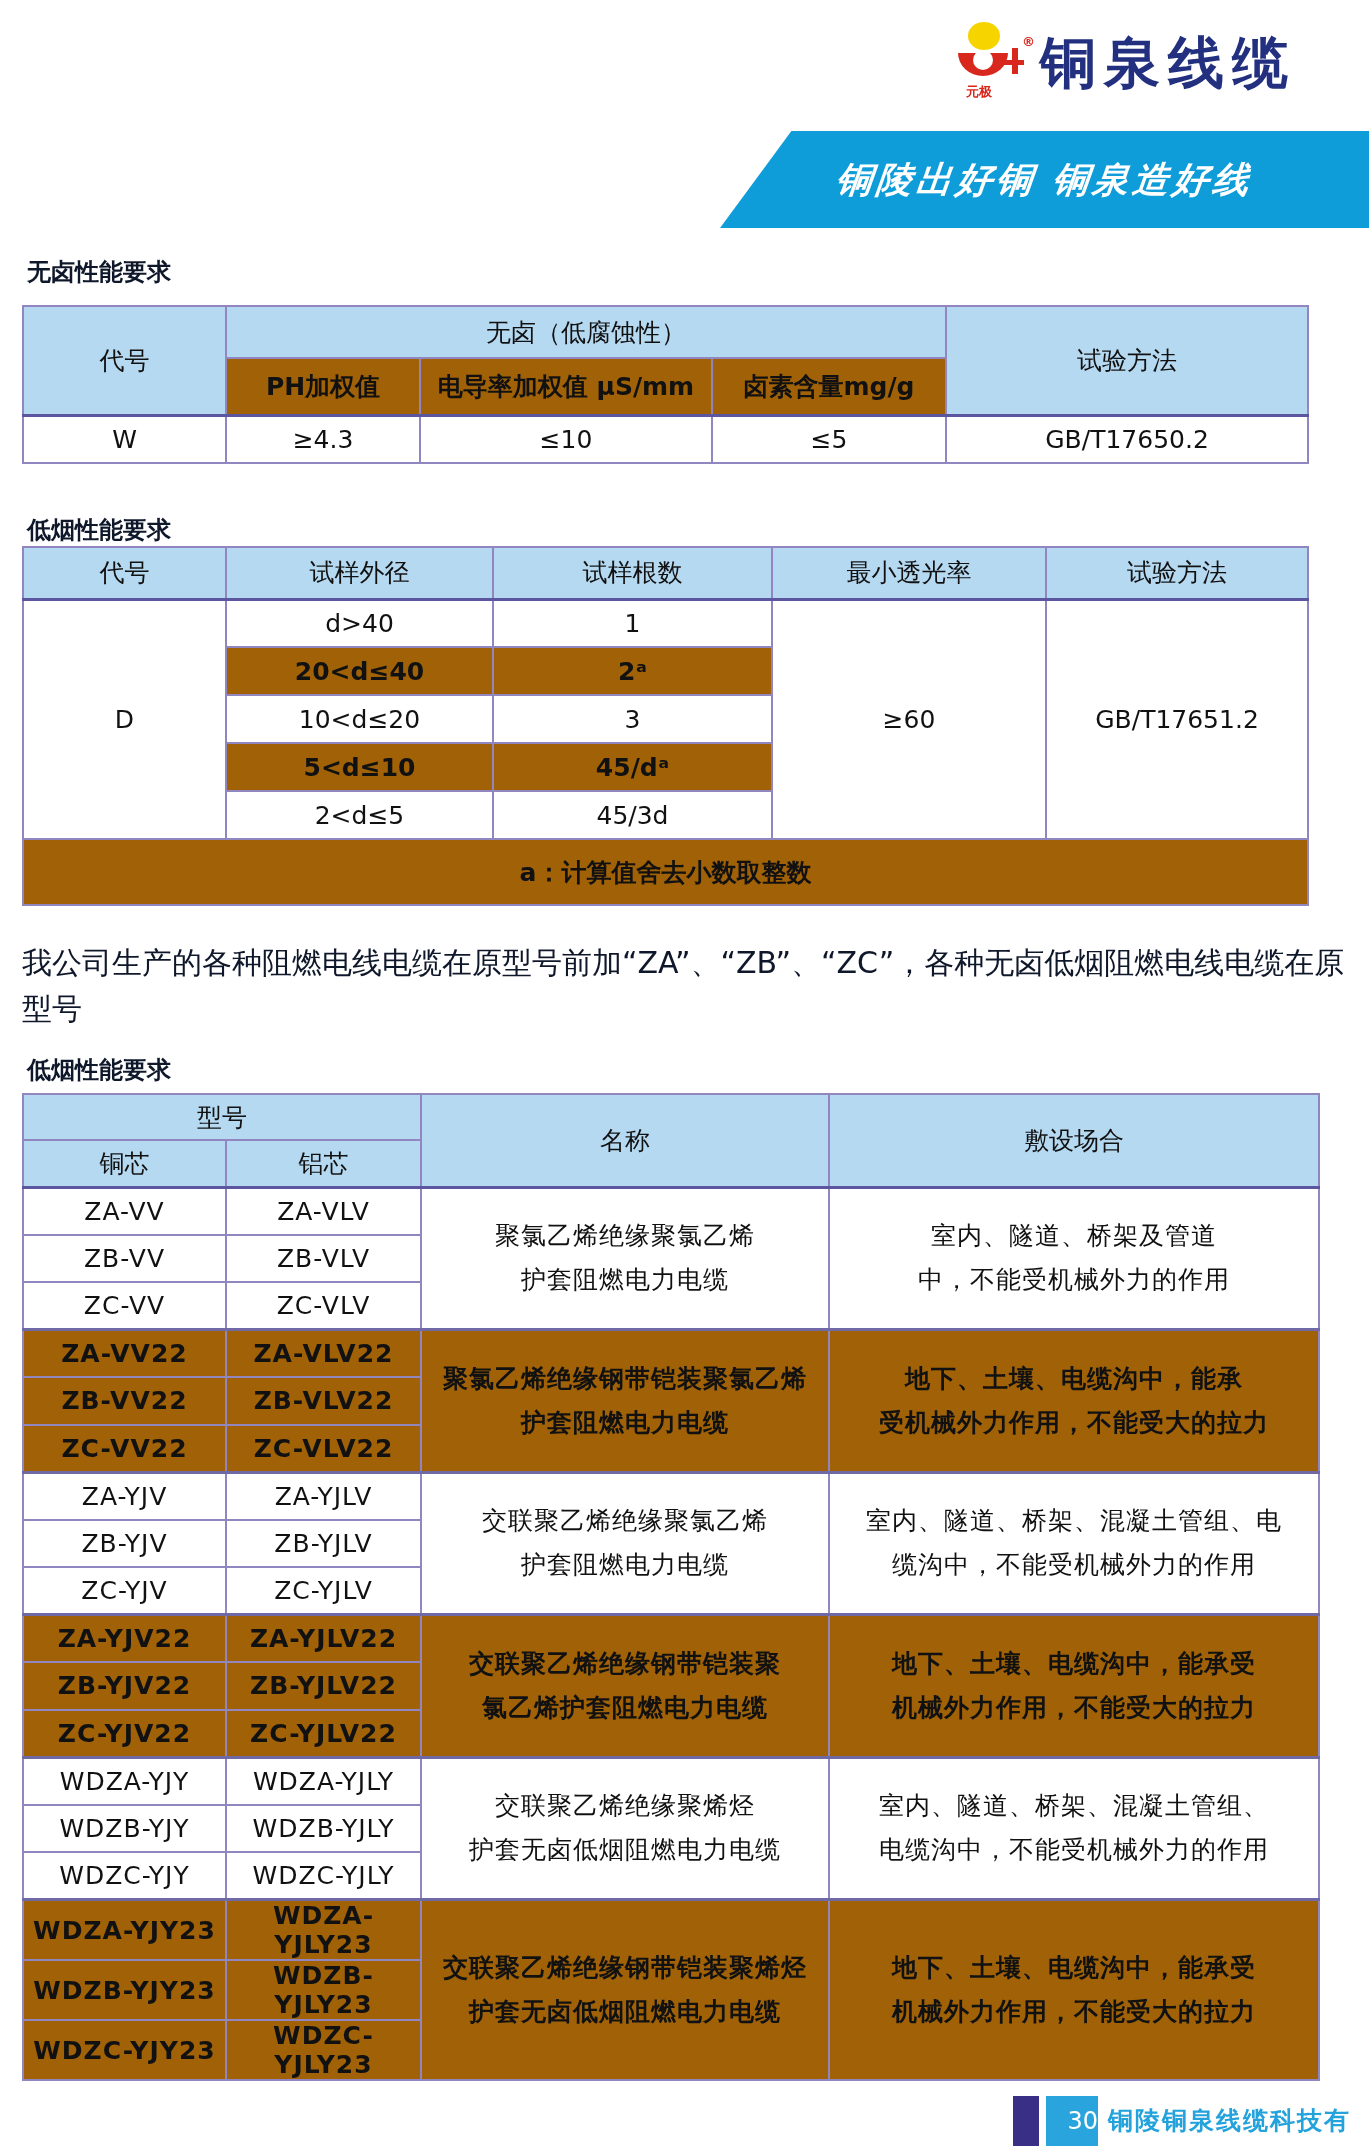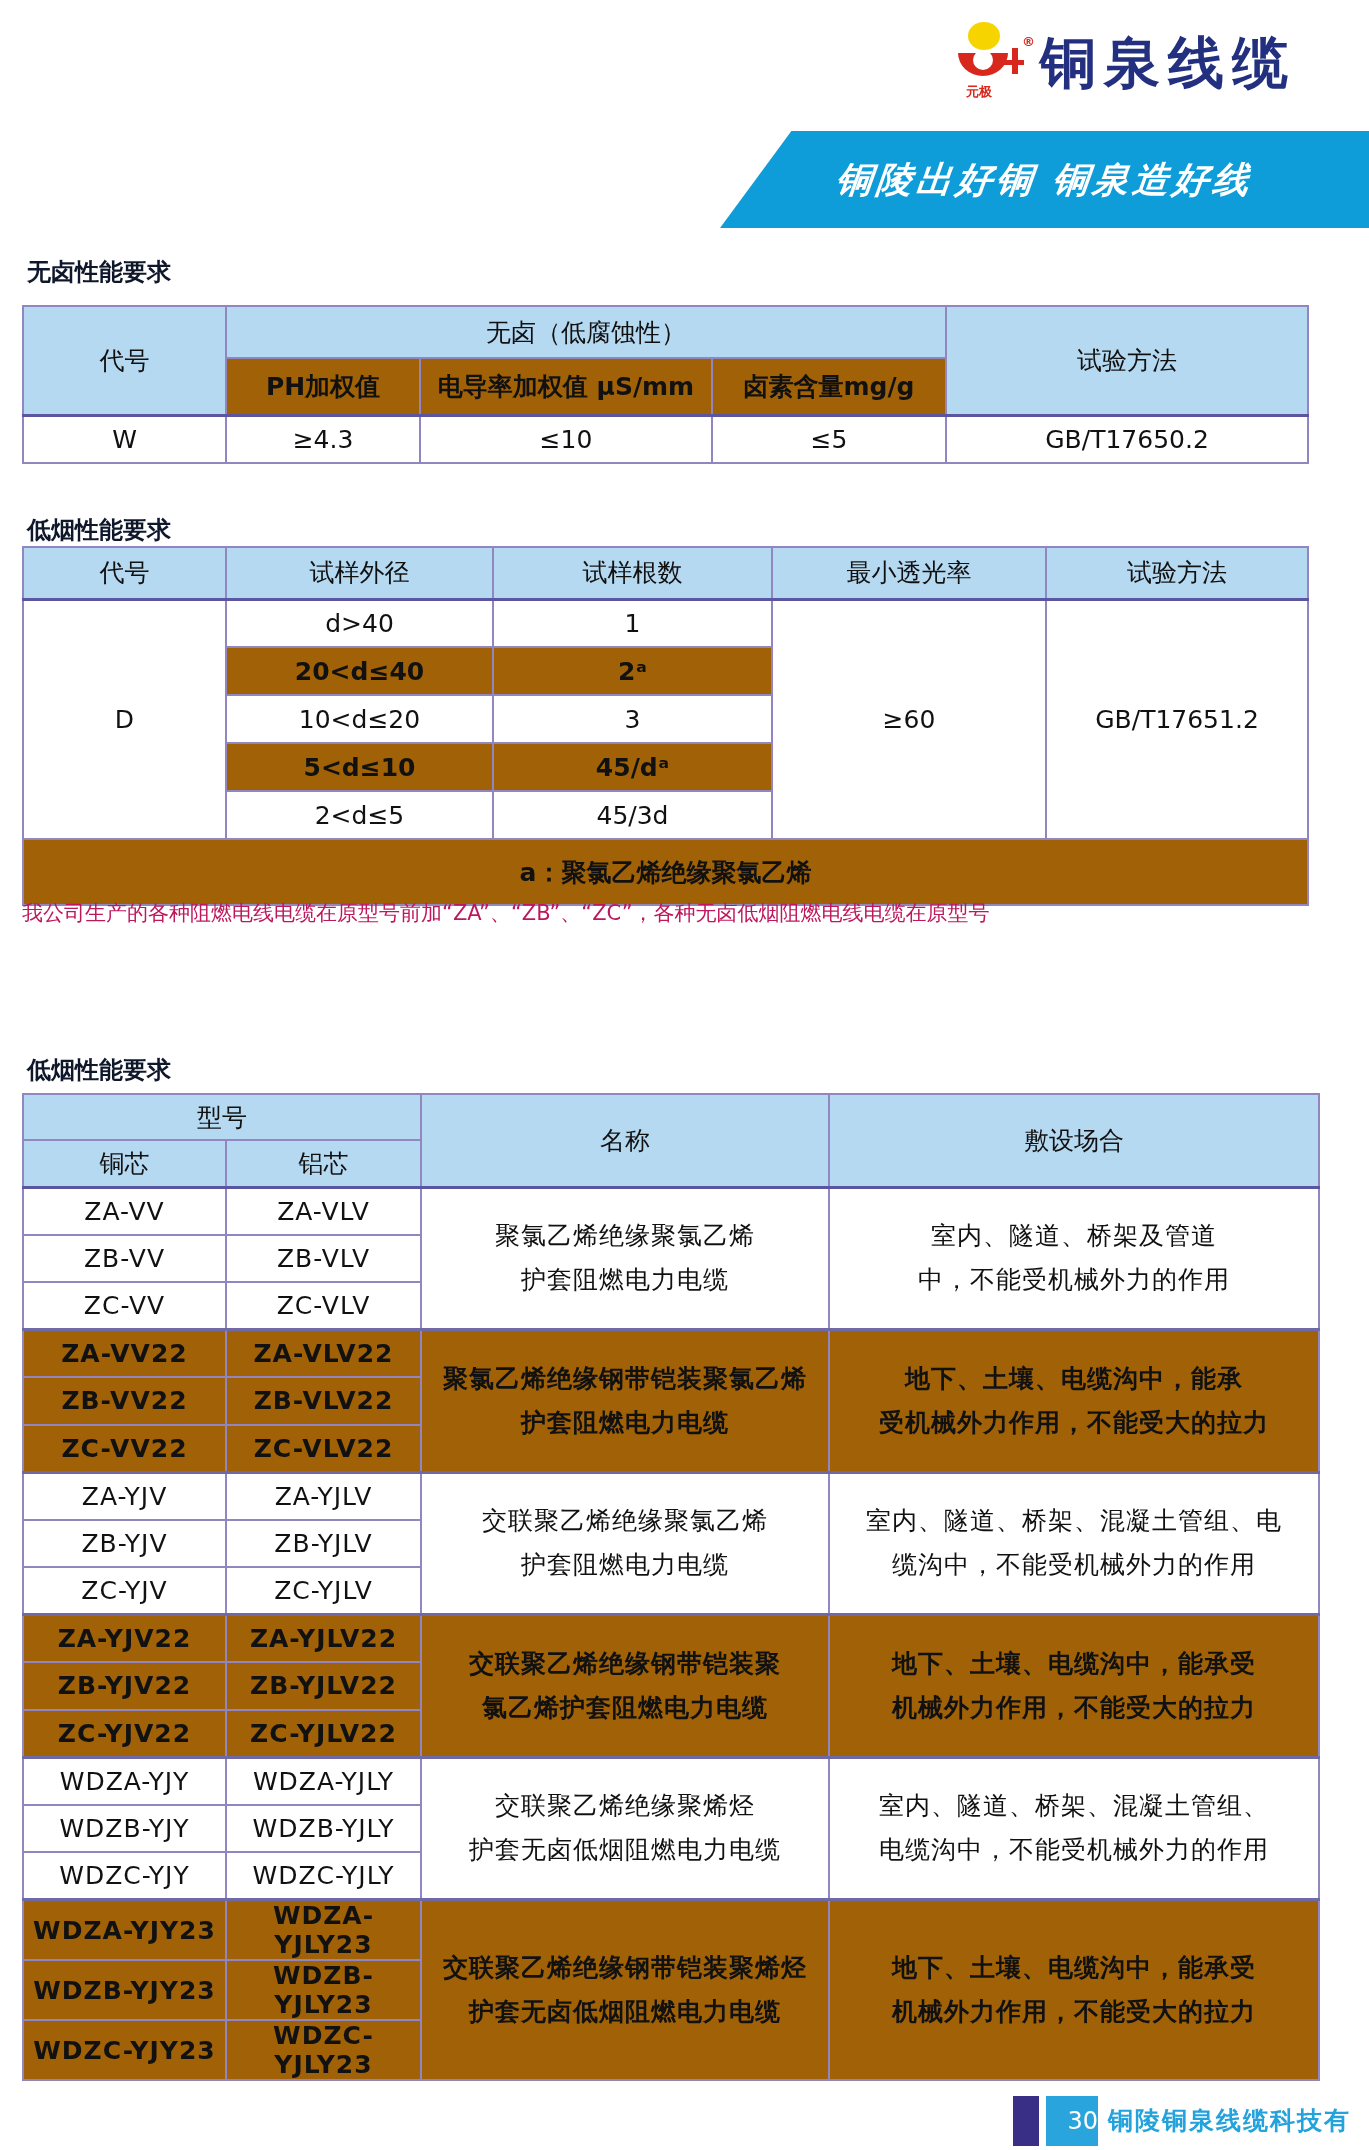--- a/index.html
+++ b/index.html
@@ -28,22 +28,22 @@
   .white  { background:#ffffff; }
   .hline  { border-bottom:3px solid #5c55a0; }
   .group-sep td { border-top:3px solid #6f6aa5; }
   .two-line span { display:block; line-height:44px; }
 
   .t1 { top:305px; width:1285px; }
   .t2 { top:546px; width:1285px; }
   .t3 { top:1093px; width:1296px; }
   .t3 td { font-size:25px; letter-spacing:1px; }
 
-  .para { position:absolute; left:22px; top:890px; width:1334px; font-size:21px;
-          color:#be185d; line-height:46px; }
+  .para { position:absolute; left:22px; top:940px; width:1334px; font-size:30px;
+          color:#0f172a; line-height:46px; }
 
   
   .f-purple { position:absolute; left:1013px; top:2096px; width:26px; height:50px; background:#3a2f87; }
   .f-page   { position:absolute; left:1046px; top:2096px; width:52px; height:50px; background:#29a4dd;
               color:#ffffff; font-size:24px; line-height:50px; text-align:right; }
   .f-company{ position:absolute; left:1108px; top:2096px; height:50px; line-height:50px;
               font-size:25px; font-weight:bold; color:#24a2dc; letter-spacing:2px; }
   .logo-sub { font-size:13px; fill:#d8281e; font-weight:bold; }
 </style>
 </head>
@@ -133,21 +133,21 @@
     </tr>
     <tr style="height:48px">
       <td class="yellow">5&lt;d≤10</td>
       <td class="yellow">45/dᵃ</td>
     </tr>
     <tr style="height:48px">
       <td class="white">2&lt;d≤5</td>
       <td class="white">45/3d</td>
     </tr>
     <tr style="height:66px">
-      <td class="yellow" colspan="5">a：聚氯乙烯绝缘聚氯乙烯</td>
+      <td class="yellow" colspan="5">a：计算值舍去小数取整数</td>
     </tr>
   </tbody>
     </table>
 
   <div class="para">
     <span style="display:block">我公司生产的各种阻燃电线电缆在原型号前加“ZA”、“ZB”、“ZC”，各种无卤低烟阻燃电线电缆在原型号</span>
   </div>
 
   <div class="sec-title" style="top:1054px">低烟性能要求</div>
 

